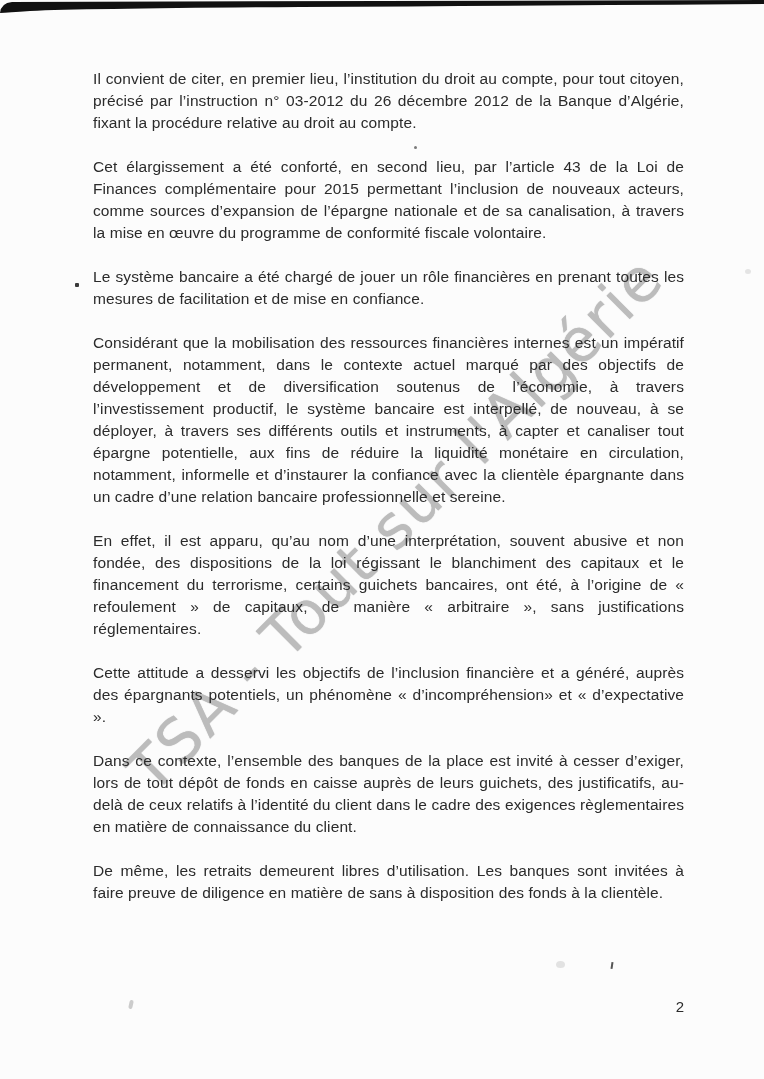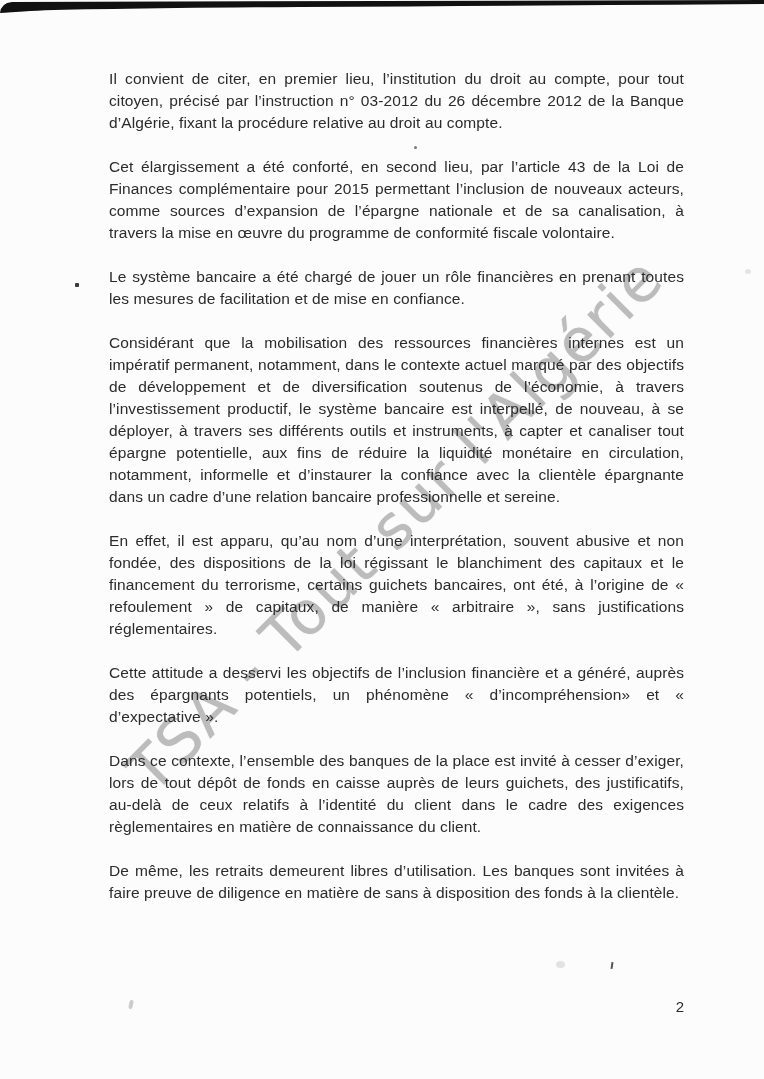--- a/index.html
+++ b/index.html
@@ -40,21 +40,21 @@
     left: 93px;
     top: 68px;
     width: 591px;
     z-index: 2;
     color: var(--ink, #2b2b2b);
     font-size: 15.5px;
     line-height: 22px;
     letter-spacing: 0.1px;
   }
   .content p {
-    margin: 0 0 22px 16px;
+    margin: 0 0 22px 0;
     text-align: justify;
   }
   .content p:last-child { margin-bottom: 0; }
   .page-number {
     position: absolute;
     left: 668px;
     top: 998px;
     width: 24px;
     text-align: center;
     z-index: 2;

